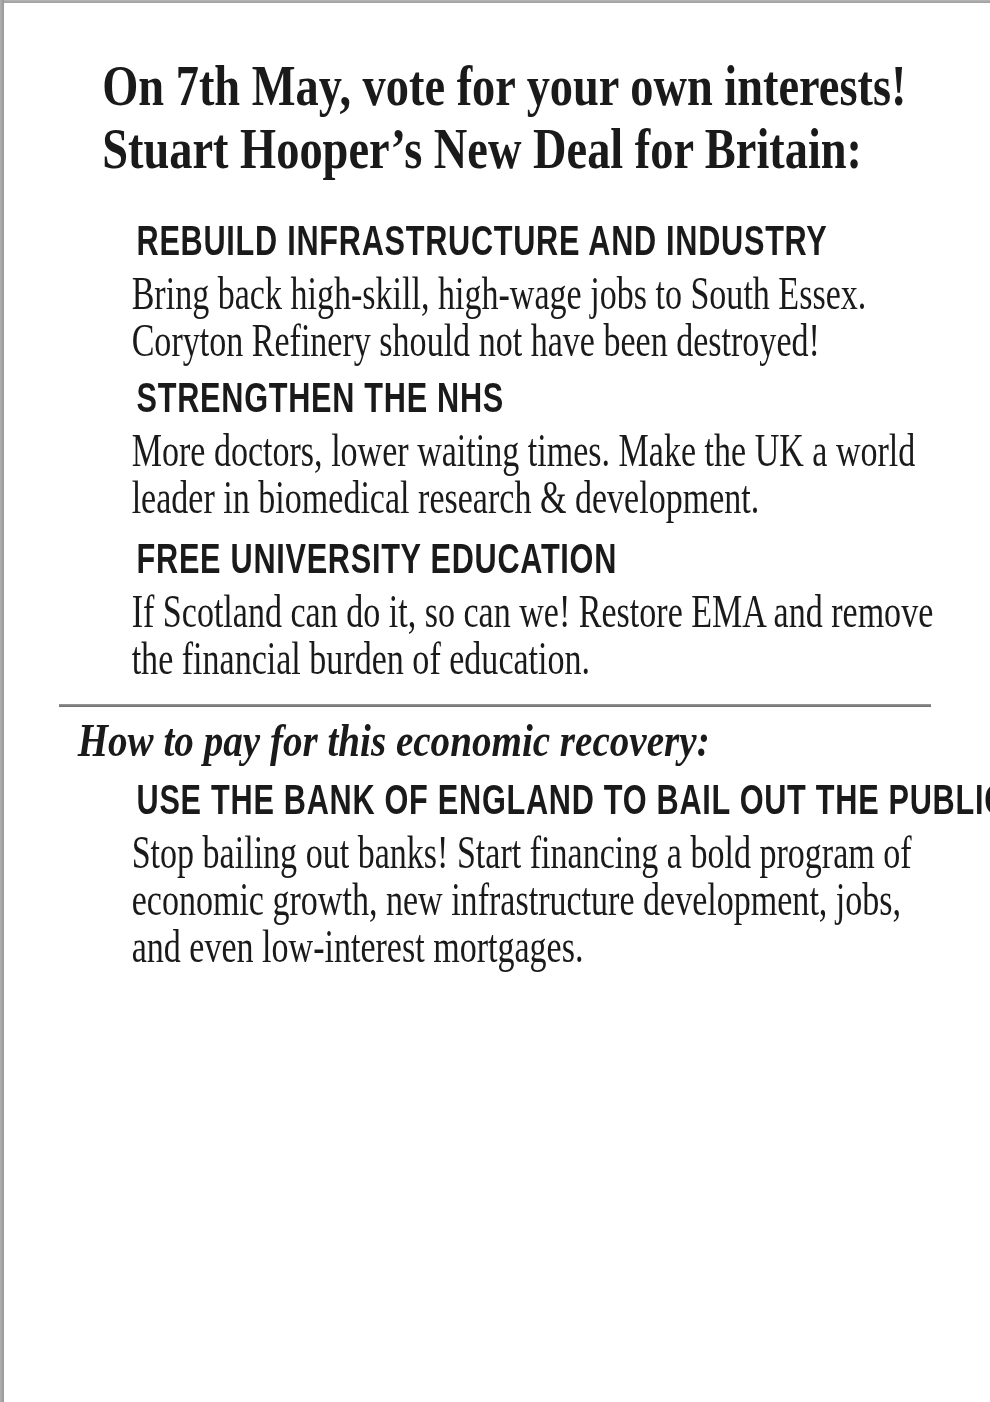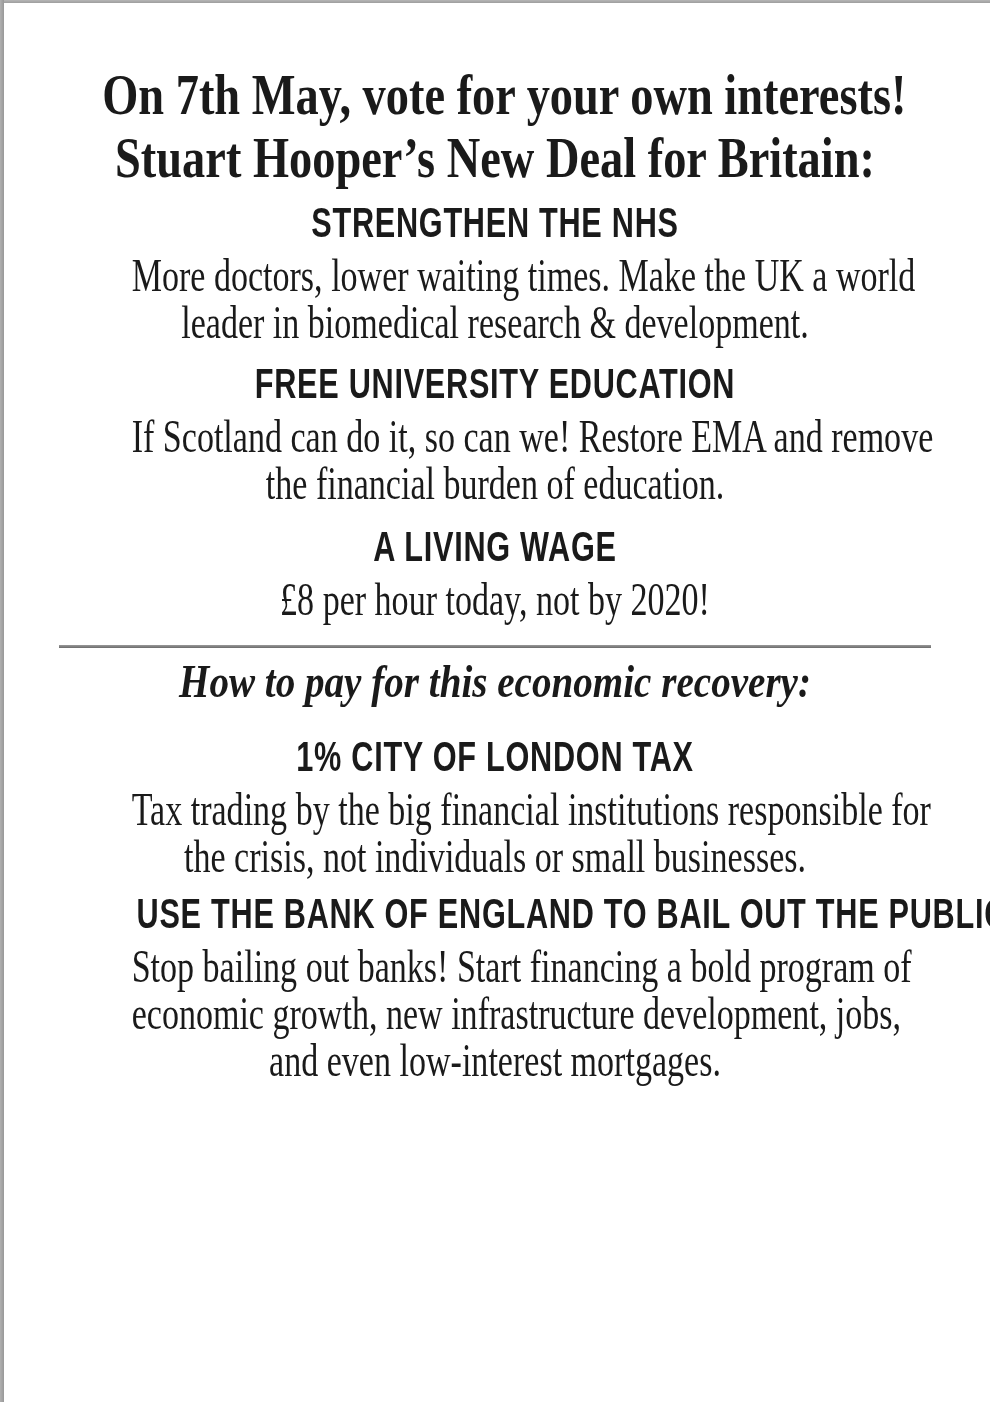--- a/index.html
+++ b/index.html
@@ -17,23 +17,22 @@
     background: linear-gradient(#b6b6b6, #9e9e9e);
   }
   .edge-left {
     position: absolute;
     top: 0; left: 0;
     width: 4px; height: 1402px;
     background: linear-gradient(to right, #b0b0b0, #989898);
   }
   .page {
     position: absolute;
-    top: 19px; left: 4px;
+    top: 10px; left: 4px;
     width: 982px;
-    text-align: center;
     color: #1a1a1a;
   }
   .title { margin-top: 44px; }
   .title-line {
     font-family: "Liberation Serif", serif;
     font-weight: bold;
     font-size: 58px;
     line-height: 63px;
     white-space: nowrap;
     transform: scaleX(0.80);
@@ -89,48 +88,44 @@
 <div class="edge-top"></div>
 <div class="edge-left"></div>
 
 <main class="page">
 
   <header class="title">
     <div class="title-line">On 7th May, vote for your own interests!</div>
     <div class="title-line">Stuart Hooper’s New Deal for Britain:</div>
   </header>
 
+  <section>
+    <h2 class="sec-h mt-first">REBUILD INFRASTRUCTURE AND INDUSTRY</h2>
+    <div class="sec-line">Bring back high-skill, high-wage jobs to South Essex.</div>
+    <div class="sec-line">Coryton Refinery should not have been destroyed!</div>
+  </section>
 
   <section>
     <h2 class="sec-h mt-nhs">STRENGTHEN THE NHS</h2>
     <div class="sec-line">More doctors, lower waiting times. Make the UK a world</div>
     <div class="sec-line">leader in biomedical research &amp; development.</div>
   </section>
 
   <section>
     <h2 class="sec-h mt-free">FREE UNIVERSITY EDUCATION</h2>
     <div class="sec-line">If Scotland can do it, so can we! Restore EMA and remove</div>
     <div class="sec-line">the financial burden of education.</div>
   </section>
 
-  <section>
-    <h2 class="sec-h mt-wage">A LIVING WAGE</h2>
-    <div class="sec-line">£8 per hour today, not by 2020!</div>
-  </section>
 
 
   <div class="divider"></div>
 
   <div class="howto">How to pay for this economic recovery:</div>
 
-  <section>
-    <h2 class="sec-h mt-tax">1% CITY OF LONDON TAX</h2>
-    <div class="sec-line">Tax trading by the big financial institutions responsible for</div>
-    <div class="sec-line">the crisis, not individuals or small businesses.</div>
-  </section>
 
   <section>
     <h2 class="sec-h mt-bank">USE THE BANK OF ENGLAND TO BAIL OUT THE PUBLIC</h2>
     <div class="sec-line">Stop bailing out banks! Start financing a bold program of</div>
     <div class="sec-line">economic growth, new infrastructure development, jobs,</div>
     <div class="sec-line">and even low-interest mortgages.</div>
   </section>
 
 </main>
 

